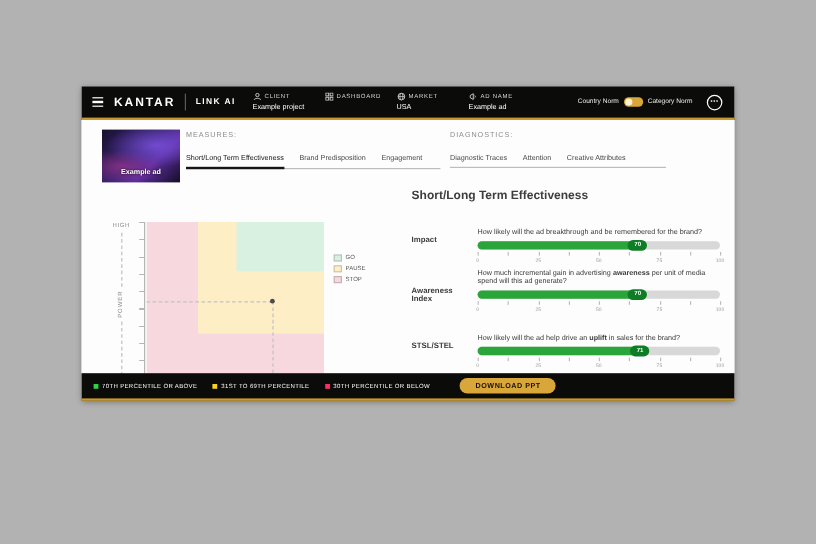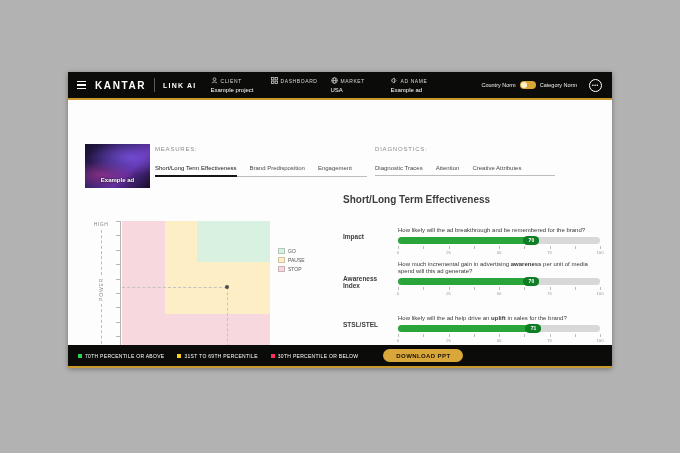--- a/index.html
+++ b/index.html
@@ -1,18 +1,18 @@
 <!DOCTYPE html>
 <html><head>
 <meta charset="utf-8">
 <style>
   html,body{margin:0;padding:0;}
   body{font-family:"Liberation Sans", sans-serif; background:#b2b2b2;}
   .stage{position:relative;width:680px;height:453px;background:#b2b2b2;overflow:hidden;}
-  .app{position:absolute;left:68px;top:72px;width:544px;height:296px;background:#fdfdfd;
+  .app{position:absolute;left:68px;top:72px;width:544px;height:262px;background:#fdfdfd;
        box-shadow:0 1px 5px rgba(0,0,0,.35);}
   
   .hdr{position:absolute;left:0;top:0;right:0;height:28px;background:#0b0b09;
        border-bottom:2px solid #c9992e;display:flex;align-items:center;box-sizing:border-box;}
   .hamb{margin-left:9px;width:9px;display:flex;flex-direction:column;gap:2px;cursor:pointer;}
   .hamb i{display:block;height:1.4px;background:#fff;}
   .brand{margin-left:9px;color:#fff;font-size:10px;font-weight:bold;letter-spacing:1.6px;}
   .hdiv{width:1px;height:14px;background:#5a5a5a;margin:0 8px;}
   .product{color:#fff;font-size:7px;font-weight:bold;letter-spacing:1.2px;}
   .hnav{display:flex;margin-left:14px;}
@@ -24,21 +24,21 @@
   .hicon svg{display:block;}
   .hspacer{flex:1;}
   .normwrap{display:flex;align-items:center;gap:4px;}
   .normlabel{color:#eee;font-size:5.5px;}
   .toggle{width:16px;height:8px;border-radius:4px;background:#d9a63a;position:relative;cursor:pointer;}
   .toggle .knob{position:absolute;left:1px;top:1px;width:6px;height:6px;border-radius:50%;background:#fff3cf;}
   .morebtn{margin:0 10px 0 12px;width:13px;height:13px;border-radius:50%;border:1px solid #fff;
            color:#fff;font-size:5px;letter-spacing:.5px;display:flex;align-items:center;justify-content:center;
            box-sizing:border-box;cursor:pointer;}
   
-  .content{position:absolute;left:0;top:28px;right:0;bottom:23px;background:#fdfdfd;overflow:hidden;margin-top:36px;}
+  .content{position:absolute;left:0;top:28px;right:0;bottom:23px;background:#fdfdfd;overflow:hidden;}
   .thumb{position:absolute;left:17px;top:8px;width:65px;height:44px;
          background:
            radial-gradient(ellipse 60px 25px at 70% 30%, rgba(120,80,220,.85), rgba(0,0,0,0) 70%),
            radial-gradient(ellipse 50px 20px at 25% 70%, rgba(200,60,160,.5), rgba(0,0,0,0) 70%),
            linear-gradient(135deg,#17102e 0%,#3a2470 45%,#5c2e9e 65%,#150d26 100%);}
   .thumb-cap{position:absolute;left:0;right:0;bottom:5px;text-align:center;color:#fff;
              font-size:6px;font-weight:bold;text-shadow:0 0 2px #000;}
   .secgroup{position:absolute;top:10px;}
   .measures{left:87px;width:212px;}
   .diagnostics{left:307px;width:180px;}

